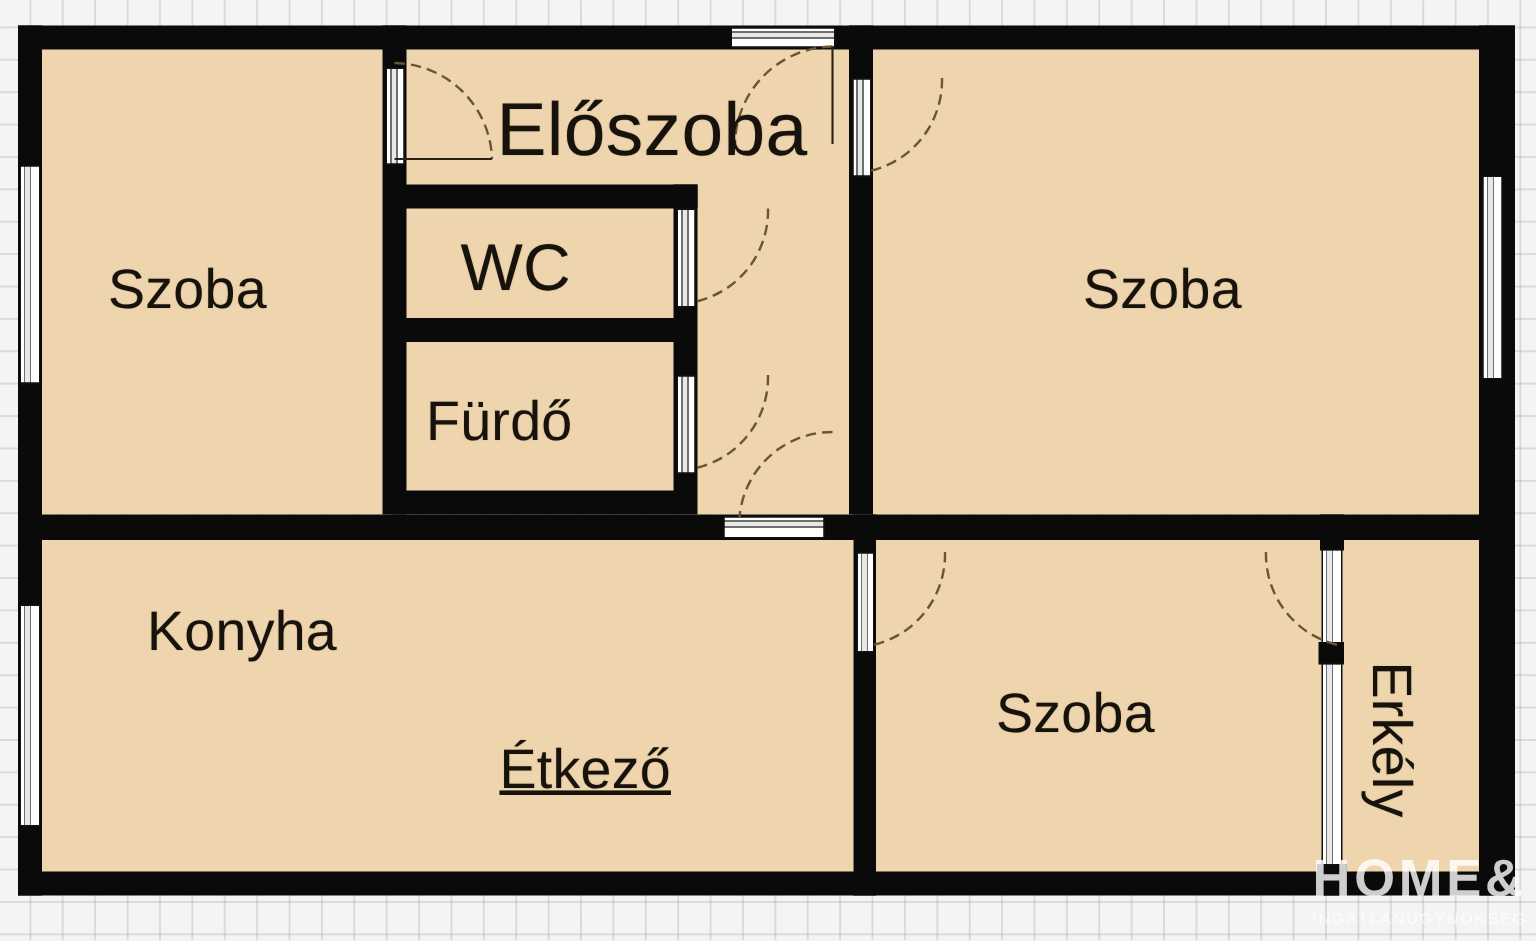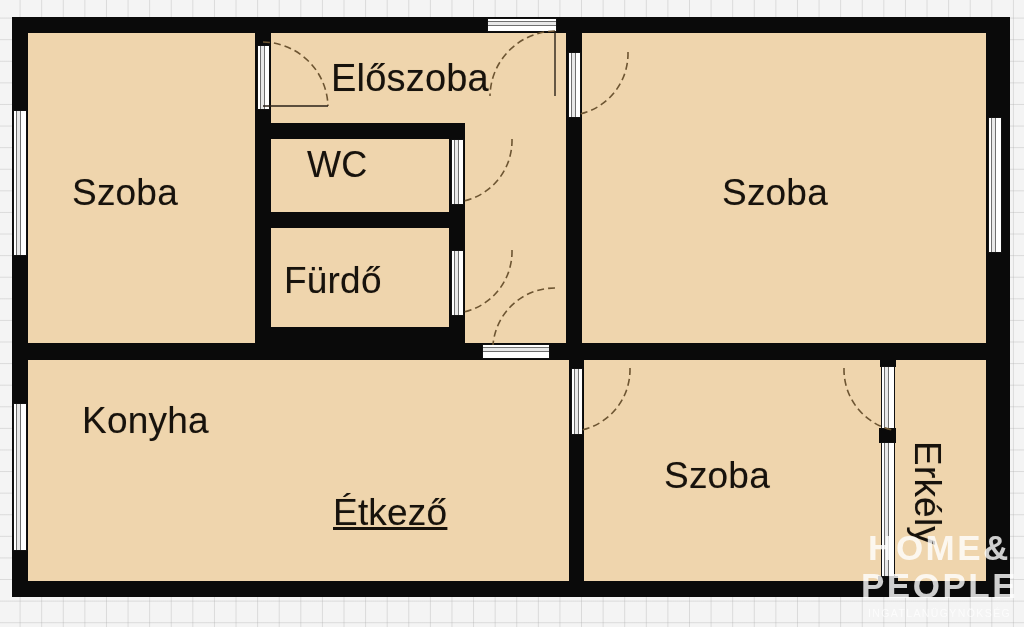--- a/index.html
+++ b/index.html
@@ -167,35 +167,34 @@
   </div>
 
   <div class="door" style="left:826px; top:366px;">
     <svg width="70" height="75" viewBox="0 0 70 75">
       <path class="arc" d="M 18 2 A 62 62 0 0 0 66 64"></path>
     </svg>
   </div>
 
   <div class="label" style="left:72px; top:172px; font-size:37px;">Szoba</div>
 
-  <div class="label" style="left:331px; top:57px; font-size:38px;">Előszoba</div>
-
-  <div class="label" style="left:307px; top:144px; font-size:36px;">WC</div>
+  <div class="label" style="left:331px; top:57px; font-size:50px;">Előszoba</div>
+
+  <div class="label" style="left:307px; top:154px; font-size:44px;">WC</div>
 
   <div class="label" style="left:284px; top:260px; font-size:37px;">Fürdő</div>
 
   <div class="label" style="left:722px; top:172px; font-size:37px;">Szoba</div>
 
-  <div class="label" style="left:82px; top:400px; font-size:37px;">Konyha</div>
+  <div class="label" style="left:98px; top:400px; font-size:37px;">Konyha</div>
 
   <div class="label" style="left:333px; top:492px; font-size:37px;text-decoration:underline;">Étkező</div>
 
   <div class="label" style="left:664px; top:455px; font-size:37px;">Szoba</div>
 
   <div class="label rot" style="left:875px; top:472px; font-size:37px;">Erkély</div>
 
   <div id="wm">
     <div class="wm-main">HOME&amp;</div>
-    <div class="wm-main">PEOPLE</div>
     <div class="wm-sub">INGATLANÜGYNÖKSÉG</div>
   </div>
 
 </div>
 
 </body></html>

